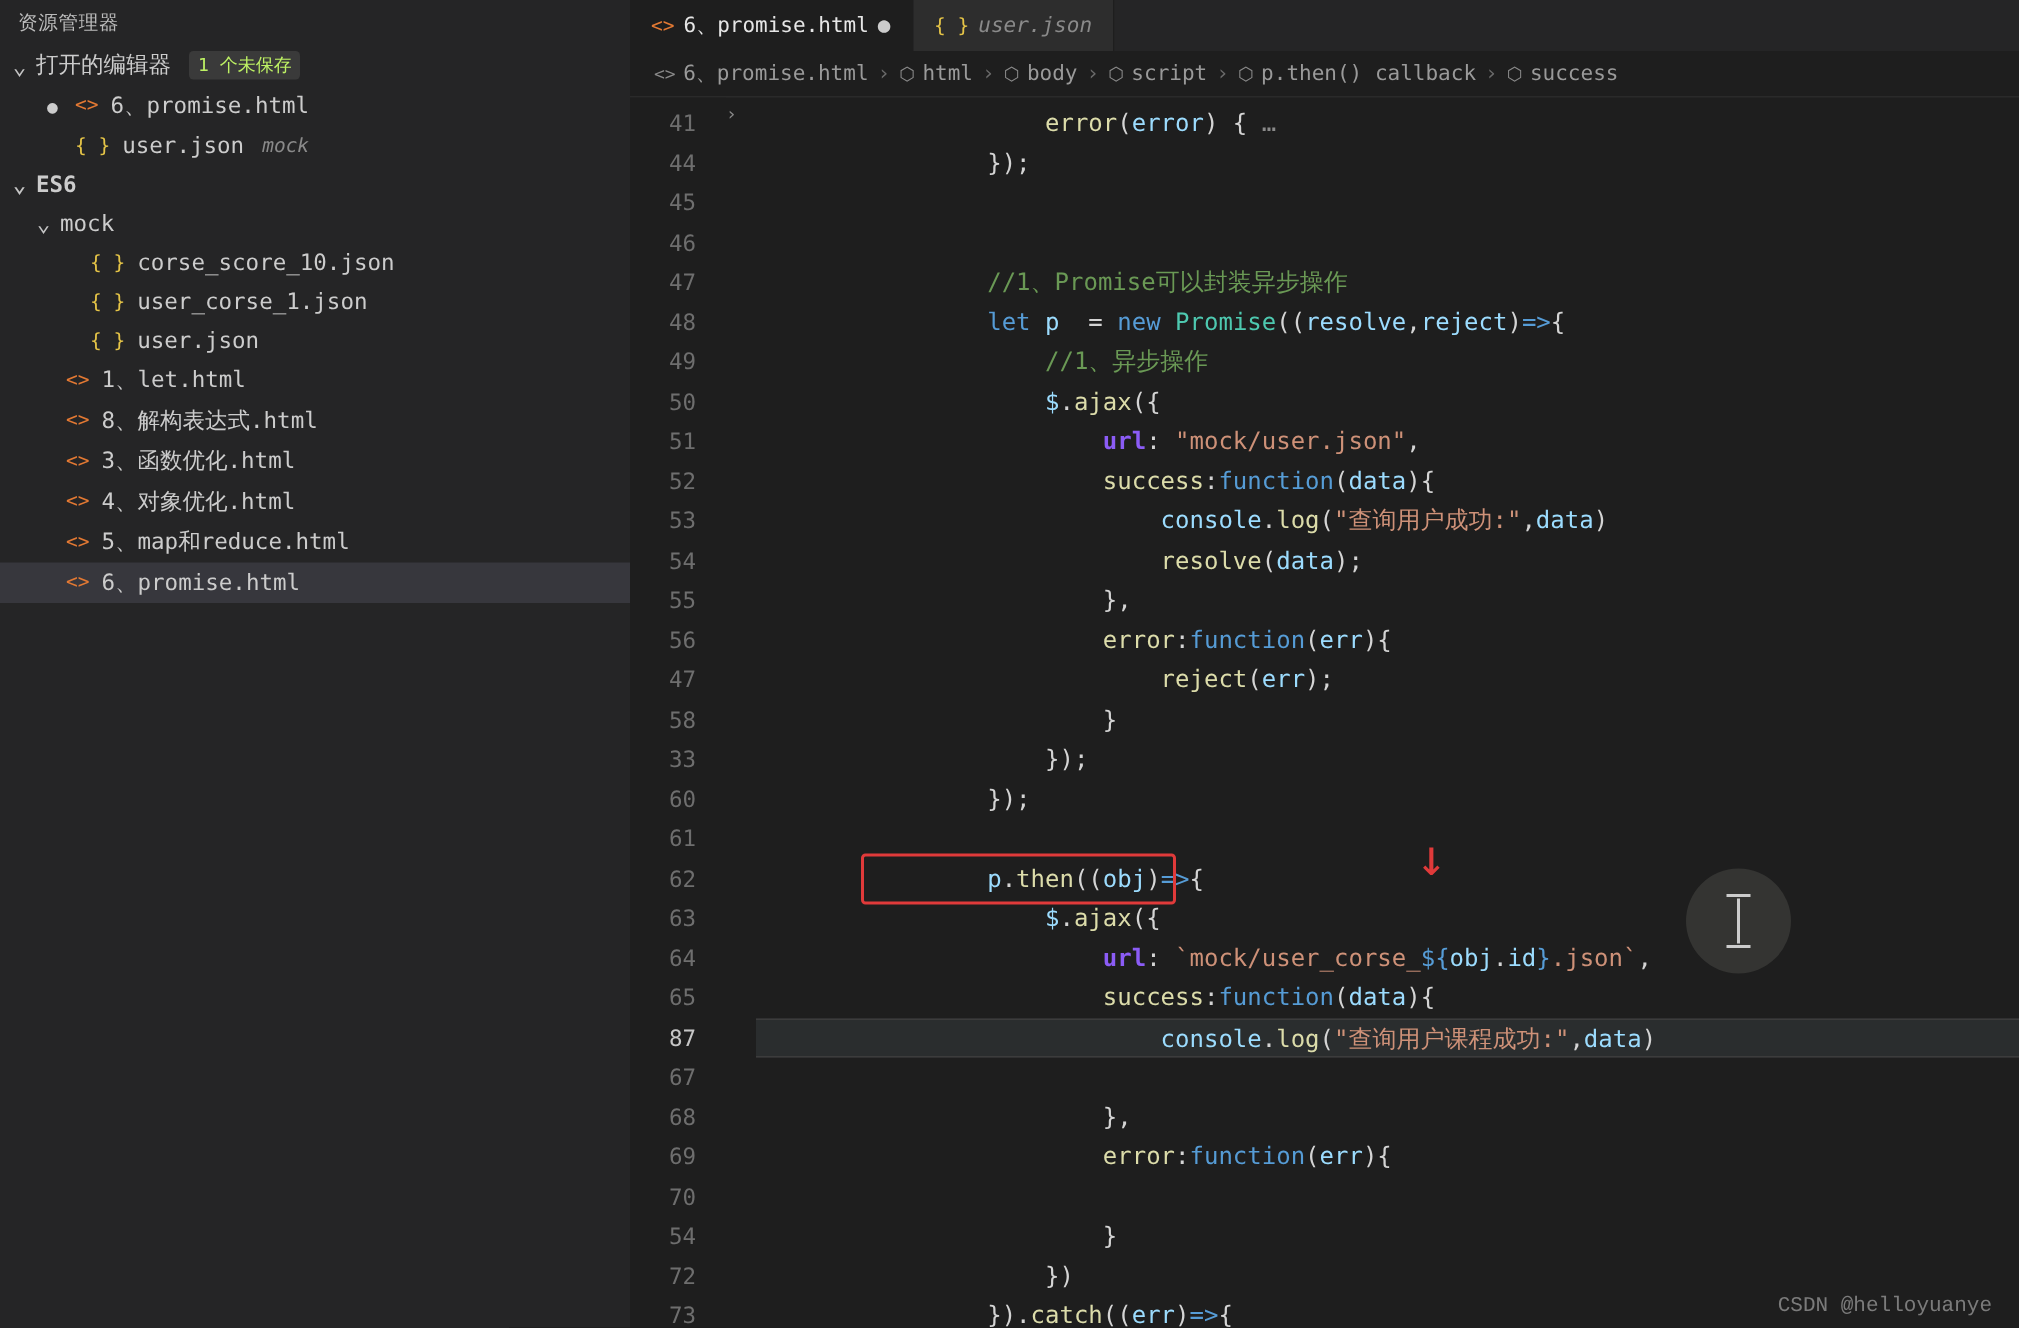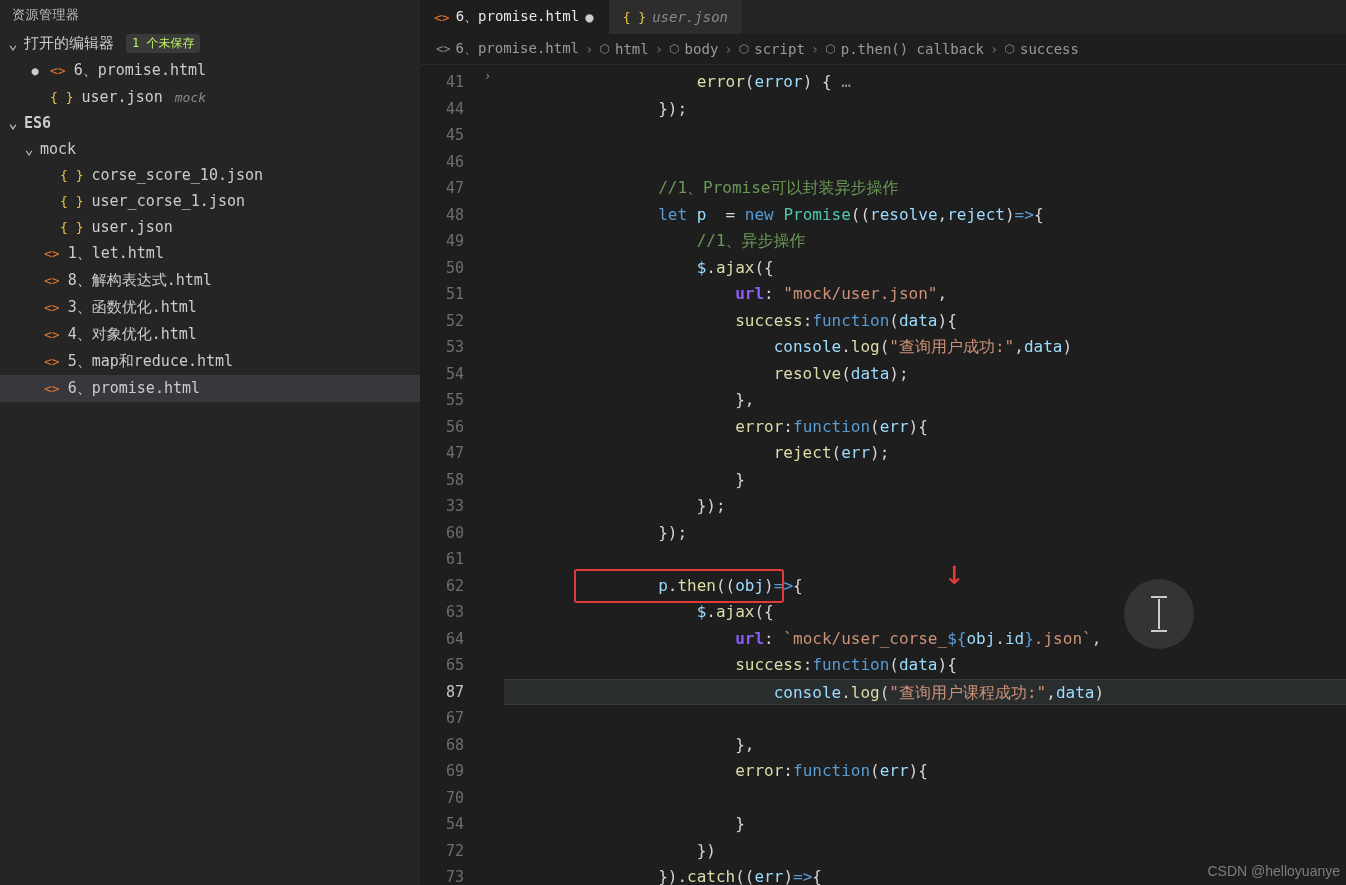--- a/index.html
+++ b/index.html
@@ -147,24 +147,24 @@
   content:""; display:block; width:2px; height:30px;
   background:#ccc;
 }
 .cursor-circle::after{
   content:""; display:block; position:absolute;
   width:16px; height:2px; background:#ccc; top:17px;
 }
 .cursor-bot { position:absolute; width:16px;height:2px;background:#ccc; bottom:17px;}
 .watermark {
   position: absolute;
-  right: 6px; bottom: 6px;
+  right: 18px; bottom: 6px;
   color: rgba(200,200,200,.55);
   font-size: 14px;
-  font-family: Liberation Sans, sans-serif;
+  font-family: Liberation Mono, monospace;
 }
 </style>
 </head>
 <body>
 
 <div class="root">
   <div class="sidebar">
     <div class="sec-title">资源管理器</div>
 
     <div class="open-hdr">

